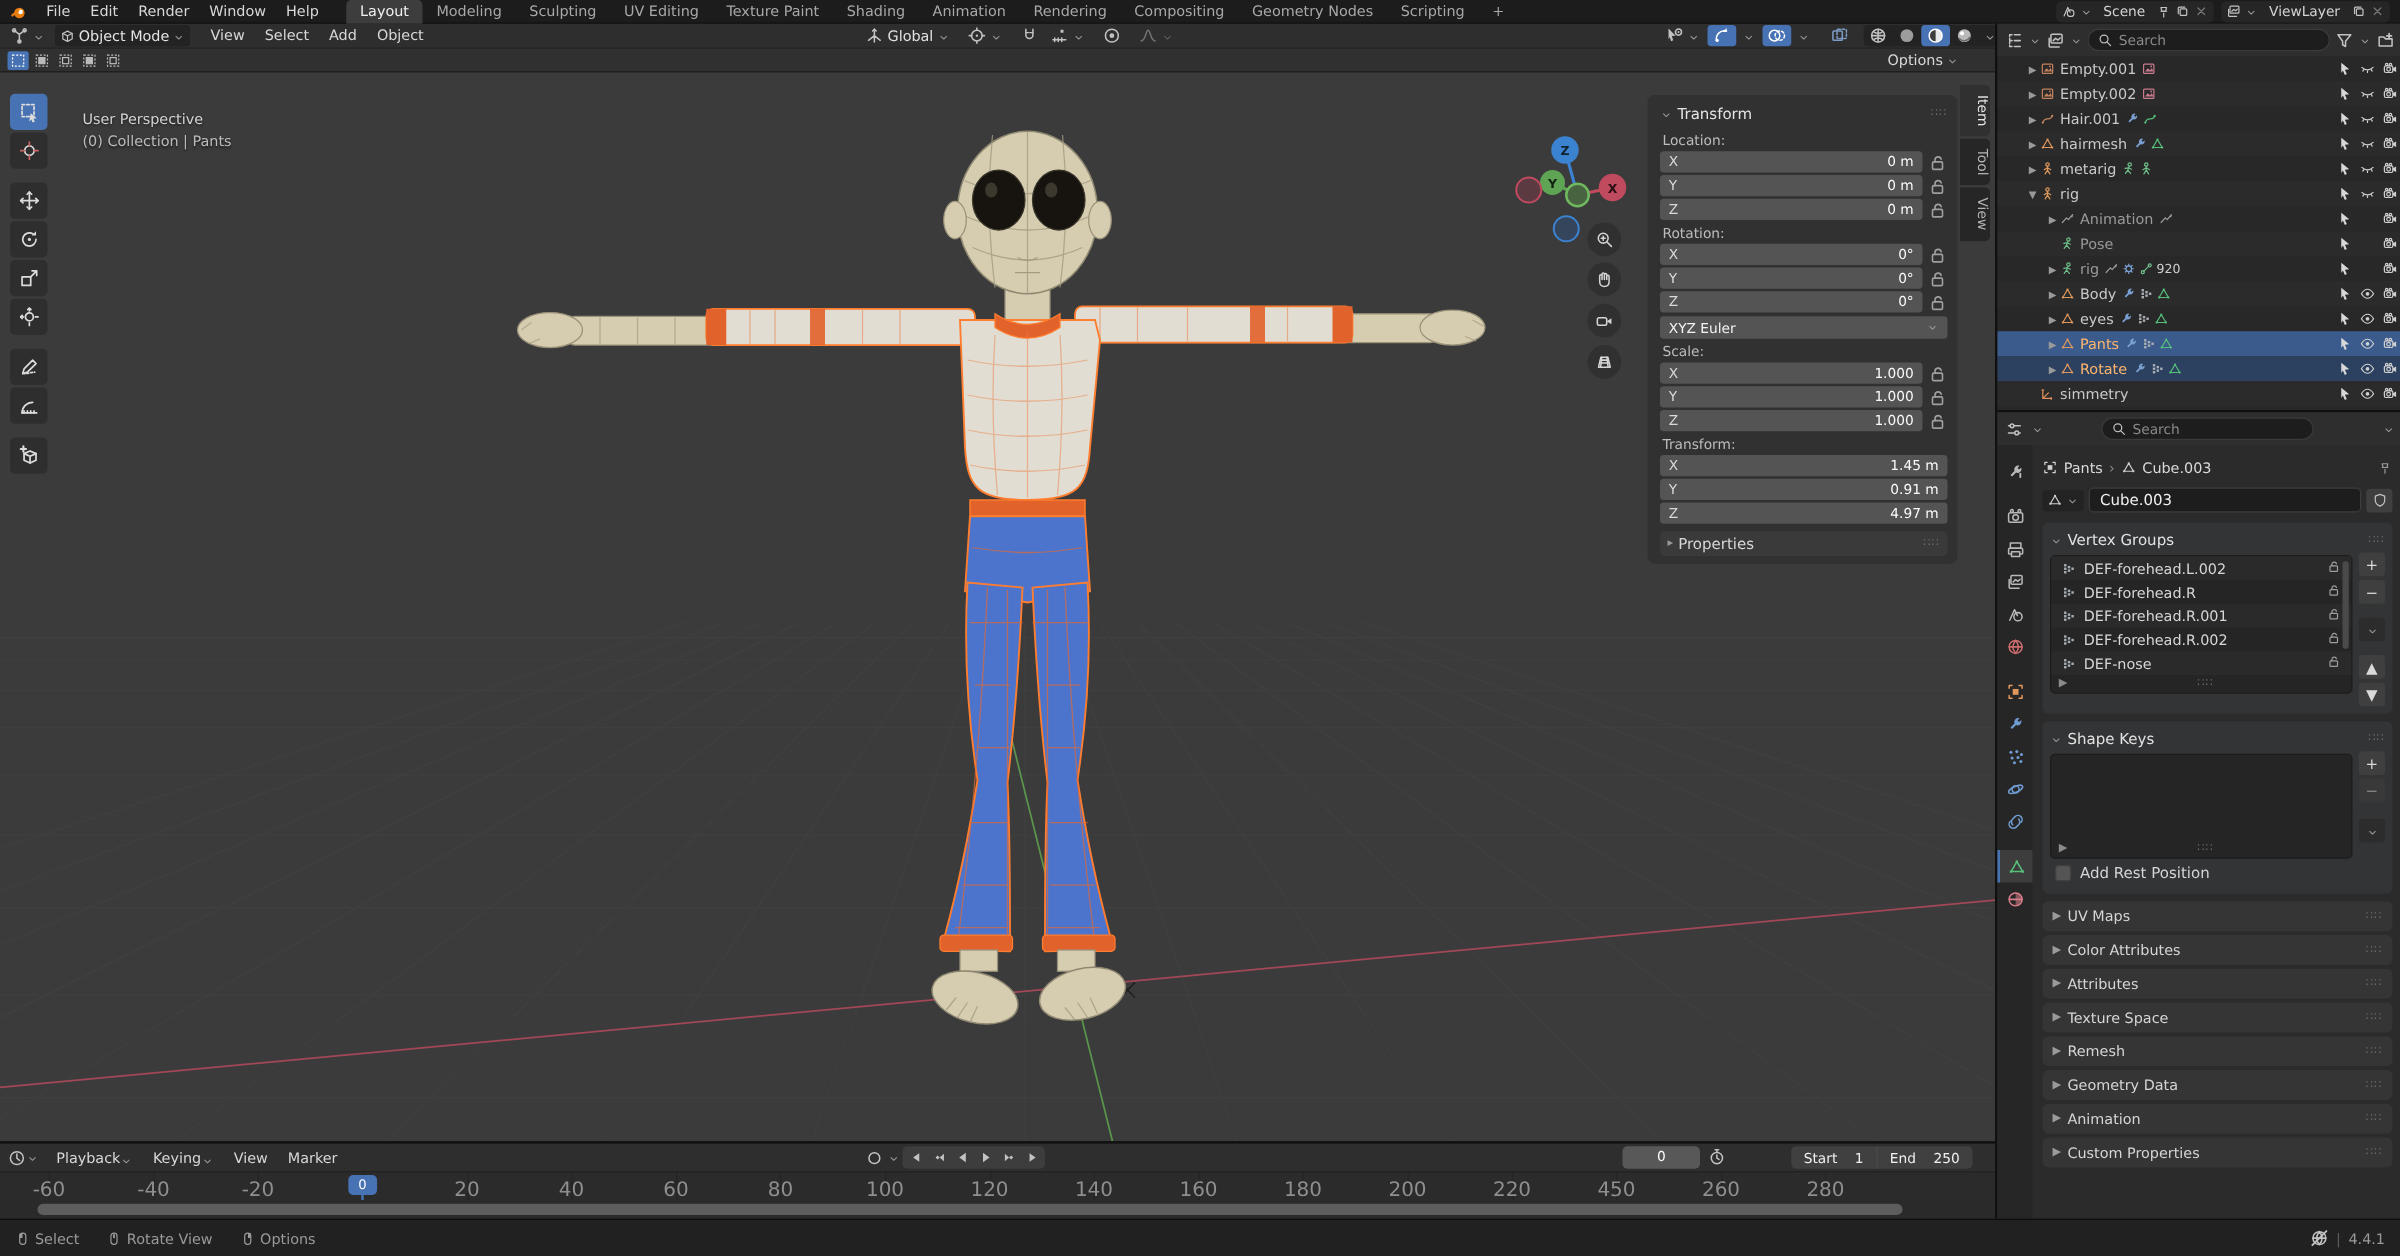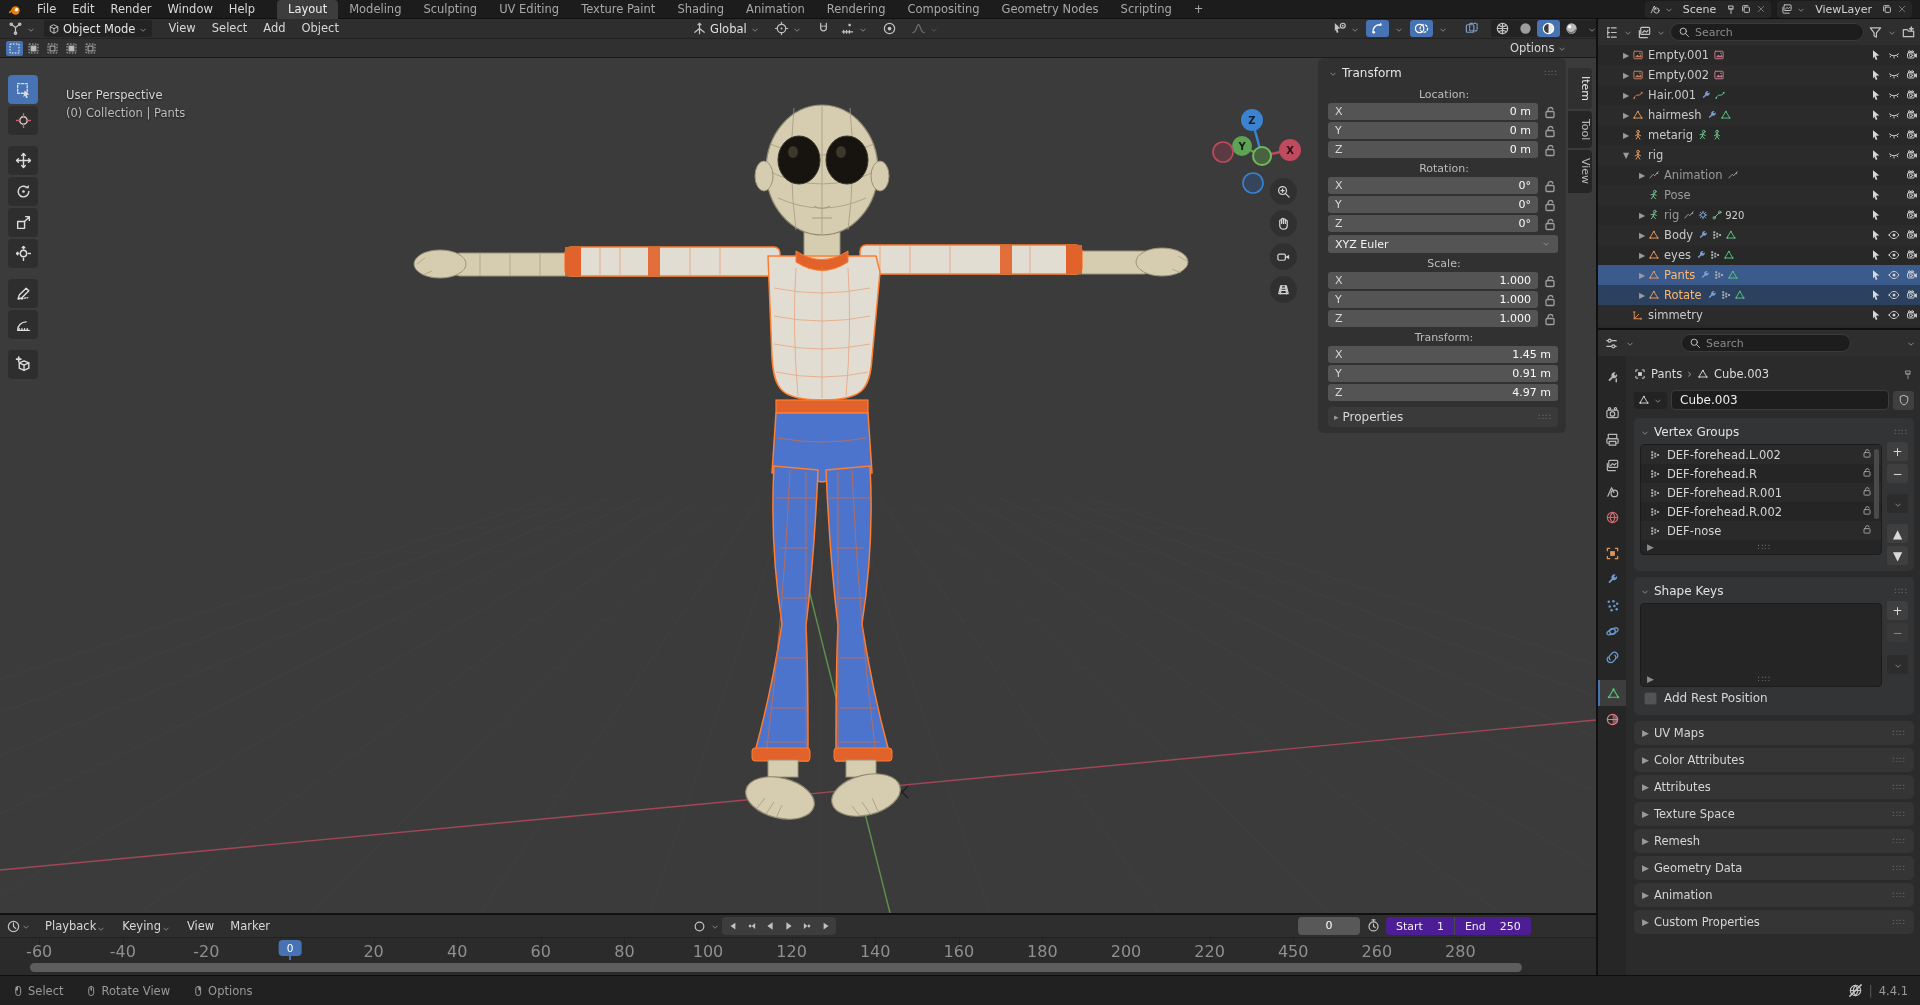--- a/index.html
+++ b/index.html
@@ -35,21 +35,21 @@
   .vp-text { position:absolute; left:66px; color:#d4d4d4; font-size:11.5px; text-shadow:0 1px 2px rgba(0,0,0,.6); }
   
   #toolbar { position:absolute; left:8px; top:17px; width:32px; display:flex; flex-direction:column; gap:2px; }
   .tool-btn { width:30px; height:29px; background:#2e2e2eE6; border-radius:4px; display:flex; align-items:center; justify-content:center; }
   .tool-btn.active { background:#4772b3; }
   .tool-btn .ic { width:17px; height:17px; color:#dcdcdc; }
   .tool-gap { height:7px; }
   .nav-btn { position:absolute; width:27px; height:27px; border-radius:50%; background:#2a2a2a99; display:flex; align-items:center; justify-content:center; }
   .nav-btn .ic { width:15px; height:15px; color:#d5d5d5; }
   
-  #npanel { position:absolute; left:1318px; top:0; width:248px; background:#303030F2; background:#303030F2; border-radius:6px; padding:4px 8px 6px 10px;text-align:center; }
+  #npanel { position:absolute; left:1318px; top:18px; width:248px; background:#303030F2; background:#303030F2; border-radius:6px; padding:4px 8px 6px 10px; }
   .np-header { display:flex; align-items:center; gap:4px; height:22px; color:#e4e4e4; }
   .np-label { color:#bdbdbd; font-size:11px; margin:4px 0 2px 2px; }
   .np-row { display:flex; align-items:center; gap:4px; margin-bottom:2px; }
   .np-field { flex:1; background:#545454; border-radius:3px; height:17px; display:flex; align-items:center; padding:0 7px; font-size:11px; }
   .np-field .ax { color:#d9d9d9; }
   .np-field .vl { margin-left:auto; color:#fafafa; }
   .np-lock { width:16px; height:16px; color:#9f9f9f; }
   .np-select { background:#545454; border-radius:3px; height:18px; display:flex; align-items:center; padding:0 7px; font-size:11px; color:#f2f2f2; margin:3px 0 4px 0; }
   .np-collapsed { background:#3a3a3a; border-radius:4px; height:20px; display:flex; align-items:center; gap:4px; padding:0 6px; color:#d8d8d8; margin-top:6px; }
   .grip { margin-left:auto; color:#707070; font-size:9px; letter-spacing:1px; }
@@ -101,21 +101,21 @@
   .tl-ruler { position:relative; height:23px; background:#2b2b2b; border-top:1px solid #222; overflow:hidden; }
   .tick { position:absolute; top:4px; transform:translateX(-50%); color:#8f8f8f; font-size:16px; }
   .tickline { position:absolute; top:0; bottom:0; width:1px; background:#242424; }
   .playhead { position:absolute; top:2px; transform:translateX(-50%); background:#4772b3; color:#fff; border-radius:4px; padding:0 8px; height:16px; line-height:16px; font-size:10.5px; }
   .ph-line { position:absolute; width:2px; background:#4772b3; top:18px; bottom:-17px; }
   .tl-strip { position:relative; height:15px; background:#2a2a2a; }
   .hscroll { position:absolute; left:30px; right:74px; top:3px; height:9px; background:#5d5d5d; border-radius:5px; }
   .transport { position:absolute; left:722px; top:2px; display:flex; background:#3d3d3d; border-radius:4px; }
   .tr-btn { width:19px; height:18px; display:flex; align-items:center; justify-content:center; color:#e6e6e6; }
   .frame-field { position:absolute; left:1298px; width:62px; top:2px; height:18px; background:#585858; border-radius:4px; color:#fff; text-align:center; line-height:18px; font-size:11px; }
-  .se-group { position:absolute; left:1386px; top:2px; height:18px; display:flex; background:#4c1d95; border-radius:4px; overflow:hidden; }
+  .se-group { position:absolute; left:1433px; top:2px; height:18px; display:flex; background:#404040; border-radius:4px; overflow:hidden; }
   .se-cell { display:flex; align-items:center; gap:14px; padding:0 10px; font-size:11px; color:#f0f0f0; }
   .se-cell + .se-cell { border-left:1px solid #4a4a4a; }
   
   #statusbar { left:0; top:975px; width:1920px; height:30px; background:#212121; display:flex; align-items:center; padding:0 12px; color:#9a9a9a; font-size:11.5px; border-top:1px solid #0e0e0e; }
   .sb-item { display:flex; align-items:center; gap:4px; margin-right:22px; }
   .sb-right { margin-left:auto; display:flex; align-items:center; gap:6px; color:#9a9a9a; }
 </style>
 </head>
 <body>
 

